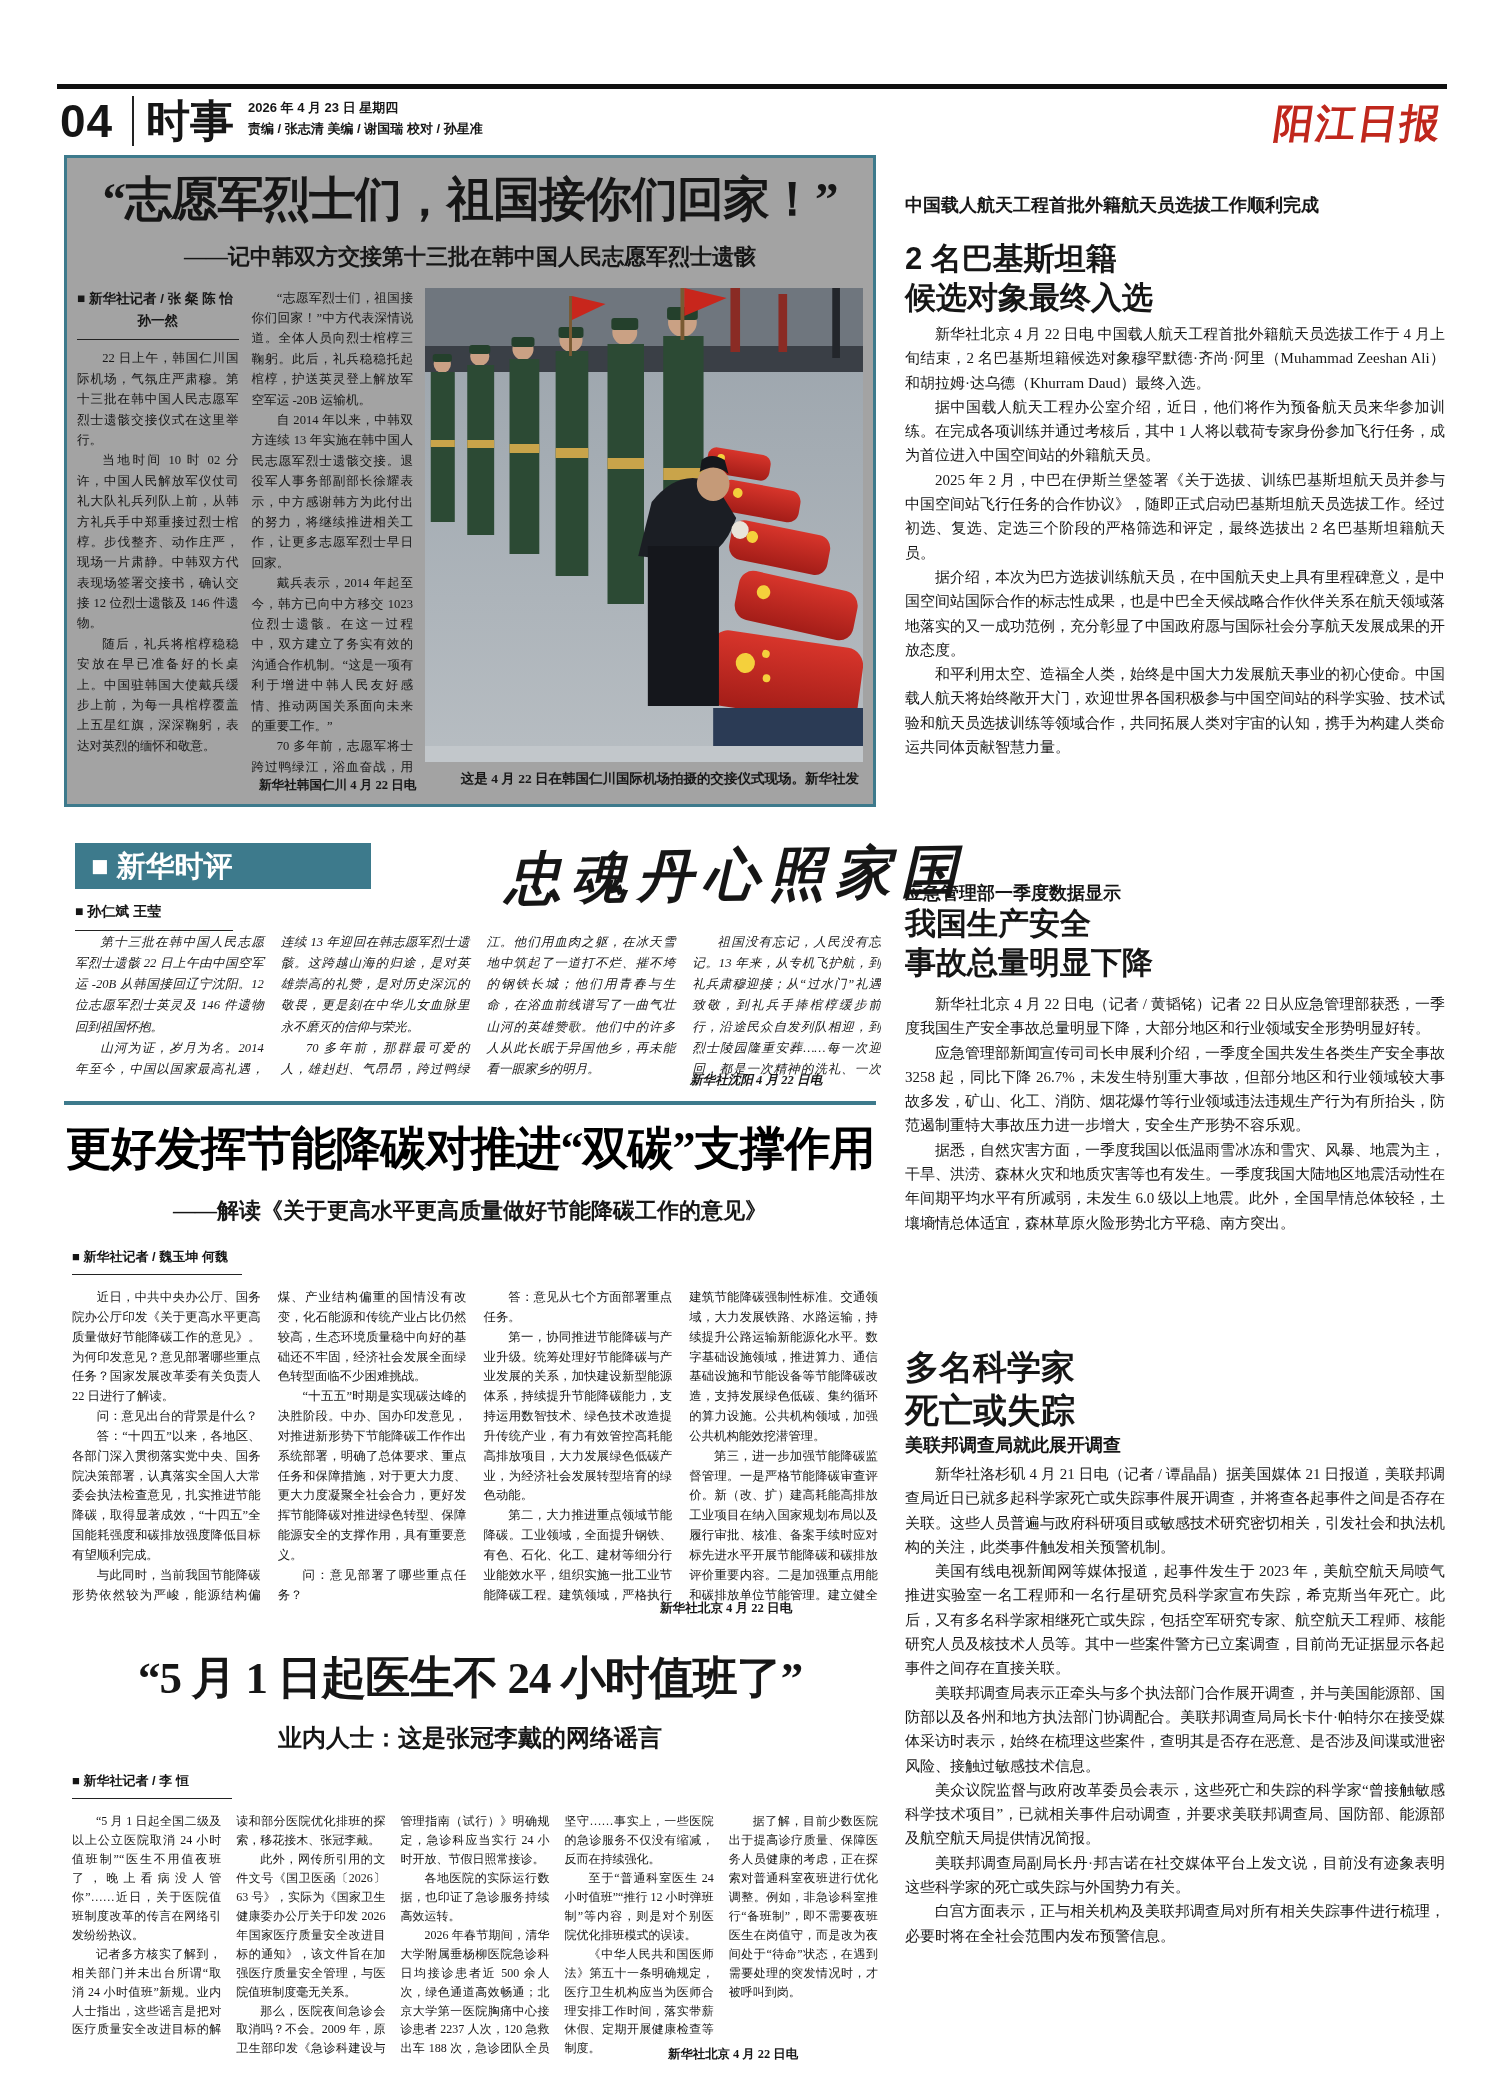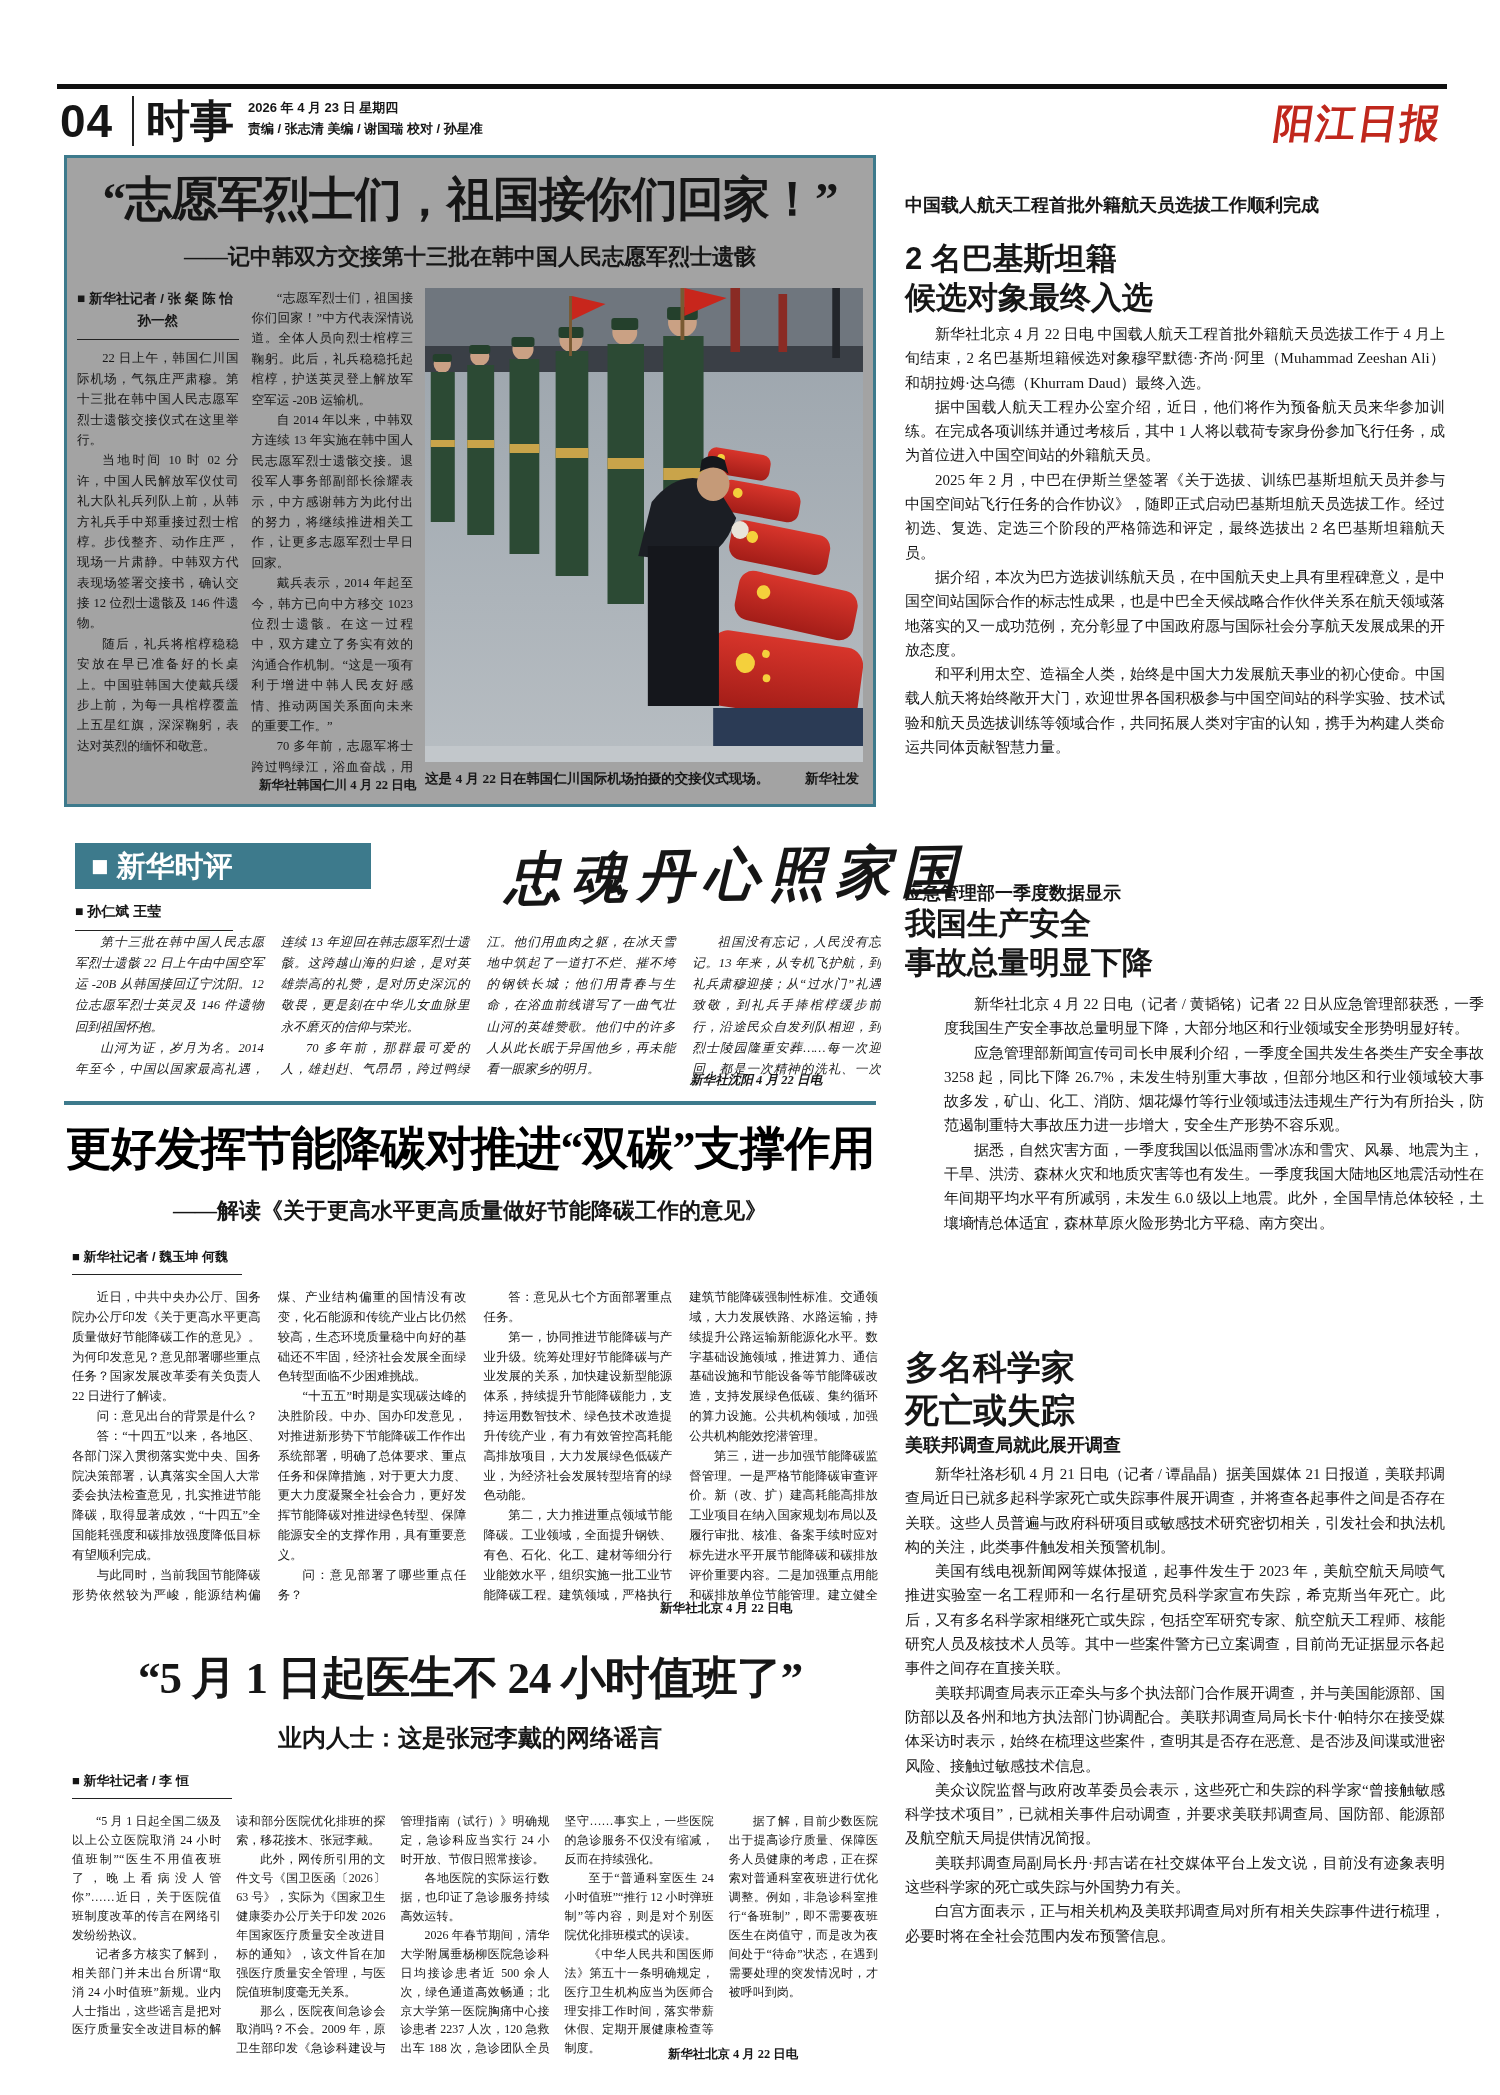--- a/index.html
+++ b/index.html
@@ -25,21 +25,21 @@
   .lead-content{display:flex;margin-top:16px;position:relative;height:508px;}
   .lead-cols{width:336px;column-count:2;column-gap:13px;font-size:12.6px;line-height:1.62;
              text-align:justify;height:100%;overflow:hidden;}
   .lead-byline{font-family:"Liberation Sans","DejaVu Sans",sans-serif;font-weight:bold;font-size:13.5px;
                text-align:left;padding-bottom:8px;border-bottom:1.5px solid #222;margin-bottom:8px;}
   .lead-byline .l2{display:block;text-align:center;}
   .lead-dateline{position:absolute;left:182px;bottom:2px;font-weight:bold;font-size:12.6px;}
   .lead-photo{flex:1;margin-left:12px;display:flex;flex-direction:column;}
   .lead-photo svg{width:100%;height:474px;display:block;}
   .caption-row{display:flex;margin-top:8px;font-size:13.5px;font-weight:bold;}
-  .caption-txt{flex:1;text-align:left;}
+  .caption-txt{flex:1;text-align:right;}
   .caption-credit{text-align:right;padding-right:4px;}
   
   .comm-label{left:75px;top:843px;width:296px;height:46px;background:#3d7a8c;color:#fff;
               font-family:"Liberation Sans","DejaVu Sans",sans-serif;font-size:29px;font-weight:bold;
               line-height:46px;padding-left:16px;box-sizing:border-box;}
   .comm-title{left:505px;top:838px;font-size:56px;font-weight:bold;letter-spacing:10px;
               transform:rotate(-1deg);font-style:italic;}
   .comm-byline{left:75px;top:903px;width:158px;font-family:"Liberation Sans","DejaVu Sans",sans-serif;
                font-weight:bold;font-size:14px;padding-bottom:9px;border-bottom:1.5px solid #222;}
   .comm-body{left:75px;top:932px;width:806px;height:168px;column-count:4;column-gap:17px;
@@ -68,21 +68,21 @@
   .r-kicker{font-family:"Liberation Sans","DejaVu Sans",sans-serif;font-weight:bold;font-size:18px;
             line-height:1.45;}
   .r-headline{font-family:"Liberation Sans","DejaVu Sans",sans-serif;font-weight:bold;font-size:31px;
               line-height:1.25;white-space:pre-line;}
   .r-body{font-size:15px;line-height:1.62;text-align:justify;overflow:hidden;}
   .ra-kicker{left:905px;top:192px;width:540px;}
   .ra-headline{left:905px;top:240px;width:540px;}
   .ra-body{left:905px;top:322px;width:540px;height:552px;}
   .rb-kicker{left:905px;top:880px;width:540px;}
   .rb-headline{left:905px;top:905px;width:540px;}
-  .rb-body{left:905px;top:992px;width:540px;height:318px;margin-left:39px;}
+  .rb-body{left:905px;top:992px;width:540px;height:318px;}
   .rc-headline{left:905px;top:1346px;width:540px;font-size:34px;}
   .rc-kicker{left:905px;top:1432px;width:540px;}
   .rc-body{left:905px;top:1462px;width:540px;height:600px;}
   
   .para{margin:0;text-indent:2em;}
   .para:first-child{margin-top:0;}
 </style>
 </head>
 <body>
 

